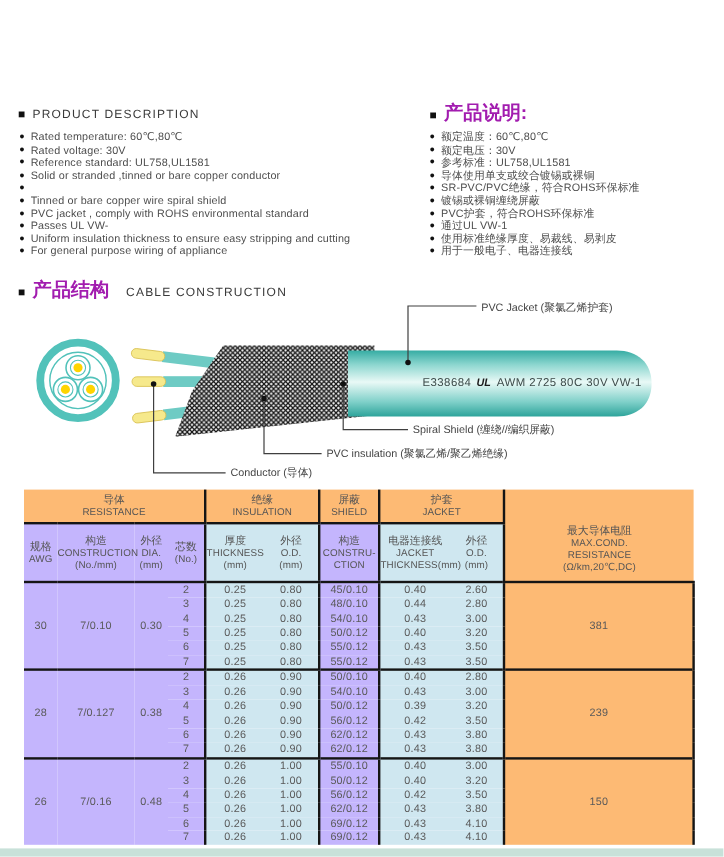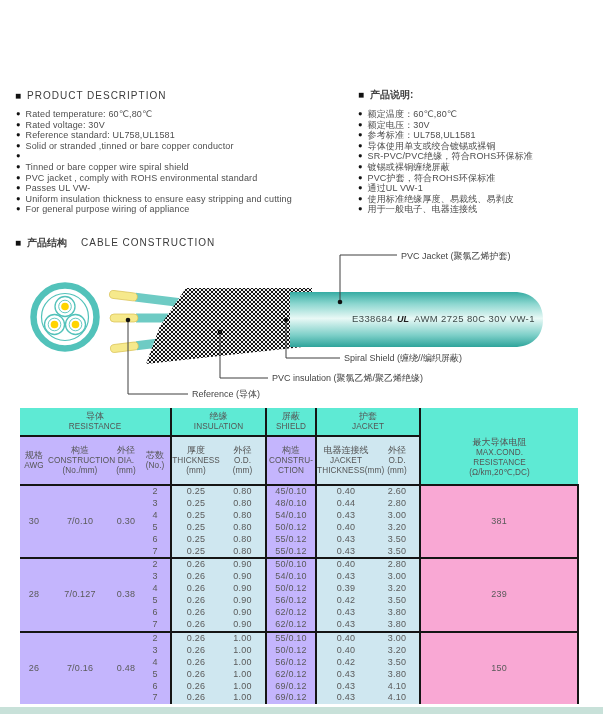--- a/index.html
+++ b/index.html
@@ -7,41 +7,41 @@
     width:603px;height:714px;position:relative;overflow:hidden;
     background:#ffffff;
     font-family:"Liberation Sans","DejaVu Sans",sans-serif;
     -webkit-font-smoothing:antialiased;
   }
   .abs{position:absolute;}
   
   .sec-head{position:absolute;white-space:nowrap;color:#2e2e2e;}
   .sq{font-size:10px;margin-right:6px;color:#111;}
   .en-cap{font-size:10px;letter-spacing:1px;color:#3a3a3a;}
-  .zh-b{font-size:10px;font-weight:bold;color:#404040;}
+  .zh-b{font-size:16px;font-weight:bold;color:#a21caf;}
   .gap-r{margin-right:14px;}
   
   .bullets{position:absolute;font-size:9px;color:#4d4d4d;line-height:10.6px;}
   .bullet-item{display:flex;align-items:flex-start;}
   .dot{font-size:7.5px;margin-right:5px;line-height:10.6px;color:#111;}
   .btxt{white-space:nowrap;letter-spacing:0.15px;}
   
   .dia-label{position:absolute;font-size:9px;color:#454545;white-space:nowrap;}
   
   #spec-table{position:absolute;left:20px;top:408px;border-collapse:collapse;table-layout:fixed;width:558px;}
   #spec-table th,#spec-table td{padding:0;margin:0;font-weight:normal;text-align:center;vertical-align:middle;}
-  .grp-row th{height:27px;background:#5eead4;}
+  .grp-row th{height:27px;background:#fdba74;}
   .sub-row th{height:47px;border-bottom:2px solid #151515;}
   .grp{border-bottom:2px solid #151515;}
   th .zh{font-size:9px;color:#555;line-height:11px;}
   th .en{font-size:8.2px;color:#555;line-height:10px;letter-spacing:0.1px;}
   .res-h{background:#fff;border-bottom:2px solid #151515;vertical-align:middle;padding-top:22px !important;}
   .c-cream{background:#c4b5fd;}
   .c-blue{background:#cfe7f0;}
-  .c-white{background:#f9a8d4;}
+  .c-white{background:#fdba74;}
   .bl{border-left:2px solid #151515;}
   .br{border-right:2px solid #151515;}
   tbody.grp-body td{font-size:9px;color:#5a5a5a;height:11.9px;line-height:11.9px;letter-spacing:0.2px;}
   tbody.grp-body + tbody.grp-body tr:first-child td{border-top:2px solid #151515;}
   
   .footer-bar{position:absolute;left:0;top:707px;width:603px;height:7px;background:#c8e1d9;}
 </style>
 </head>
 <body>
 
@@ -215,21 +215,21 @@
       <circle cx="340" cy="62" r="2.3"></circle>
       <circle cx="286" cy="80" r="2.3"></circle>
       <circle cx="220" cy="92" r="2.3"></circle>
       <circle cx="128" cy="80" r="2.3"></circle>
     </g>
   </svg>
 
   <div class="dia-label" style="left:401px;top:250px;">PVC Jacket (聚氯乙烯护套)</div>
   <div class="dia-label" style="left:344px;top:352px;">Spiral Shield (缠绕//编织屏蔽)</div>
   <div class="dia-label" style="left:272px;top:372px;">PVC insulation (聚氯乙烯/聚乙烯绝缘)</div>
-  <div class="dia-label" style="left:192px;top:388px;">Reference (导体)</div>
+  <div class="dia-label" style="left:192px;top:388px;">Conductor (导体)</div>
 
   <table id="spec-table">
     <colgroup>
       <col style="width:28px">
         <col style="width:64px">
         <col style="width:28px">
         <col style="width:31px">
       <col style="width:49px">
         <col style="width:46px">
       <col style="width:50px">

